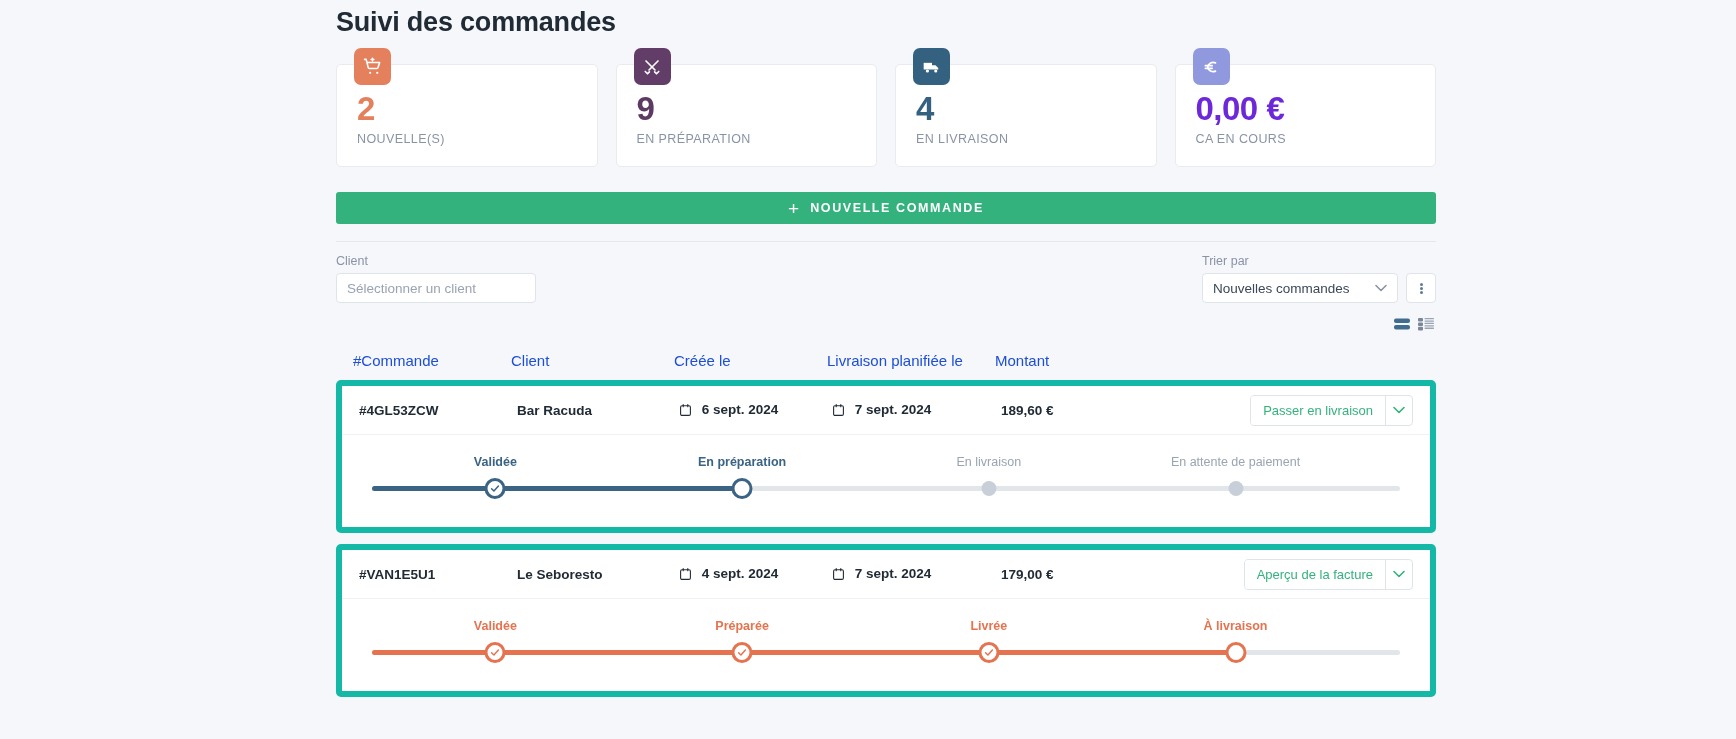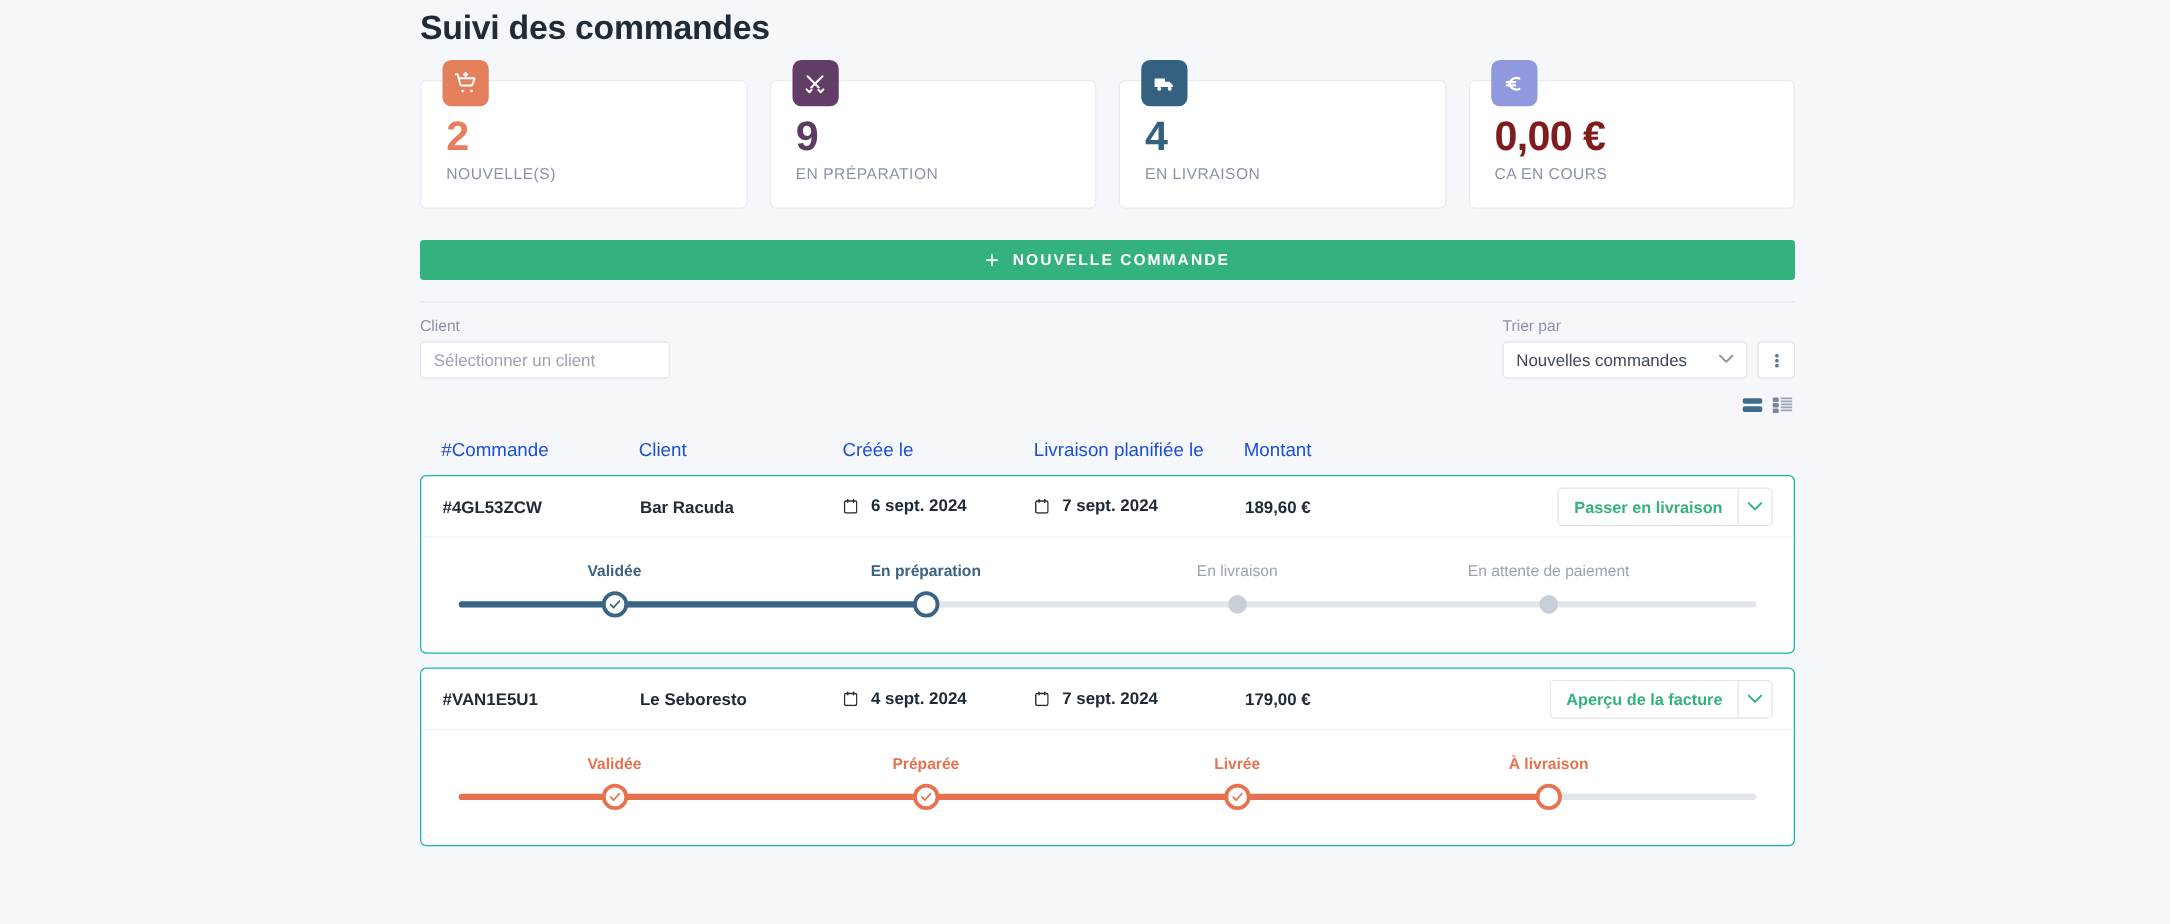--- a/index.html
+++ b/index.html
@@ -186,21 +186,21 @@
   }
   .c-cmd   { width: 158px; }
   .c-client{ width: 163px; }
   .c-cree  { width: 153px; }
   .c-livr  { width: 168px; }
   .c-mont  { width: 130px; }
   .c-act   { flex: 1 1 auto; text-align: right; }
 
   .order-card {
     background: #ffffff;
-    border: 1px solid #14b8a6;
+    border: 6px solid #14b8a6;
     border-radius: 5px;
     margin-top: 11px;
     overflow: hidden;
   }
   .order-row {
     display: flex;
     align-items: center;
     height: 48px;
     padding: 0 17px;
     font-size: 13.5px;
@@ -229,21 +229,20 @@
     display: flex;
     align-items: center;
     padding: 0 12px;
     font-size: 13px;
     color: #34b27d;
     background: #fff;
     border: none;
     font-family: "Liberation Sans", sans-serif;
     cursor: pointer;
     white-space: nowrap;
-    font-weight: bold;
   }
   .split-btn .caret {
     display: flex;
     align-items: center;
     justify-content: center;
     width: 27px;
     border-left: 1px solid #dfe4ea;
     color: #34b27d;
     font-size: 11px;
     cursor: pointer;
@@ -358,21 +357,21 @@
       </div>
 
       <div class="stat-card">
         <div class="stat-icon" style="background:#9098de">
           <svg width="18" height="18" viewBox="0 0 24 24" fill="none" stroke="#fff" stroke-width="2.3" stroke-linecap="round">
             <path d="M18 6.5A7.5 7.5 0 0 0 7.5 12A7.5 7.5 0 0 0 18 17.5"></path>
             <path d="M4.5 10.3h9"></path>
             <path d="M4.5 13.7h9"></path>
           </svg>
         </div>
-        <div class="stat-value" style="color:#7f1d1d">0,00 €</div>
+        <div class="stat-value" style="color:#6d28d9">0,00 €</div>
         <div class="stat-label">CA EN COURS</div>
       </div>
 
     </div>
 
     <button class="new-order-btn">
       <span class="plus">+</span>
       <span>NOUVELLE COMMANDE</span>
     </button>
 

